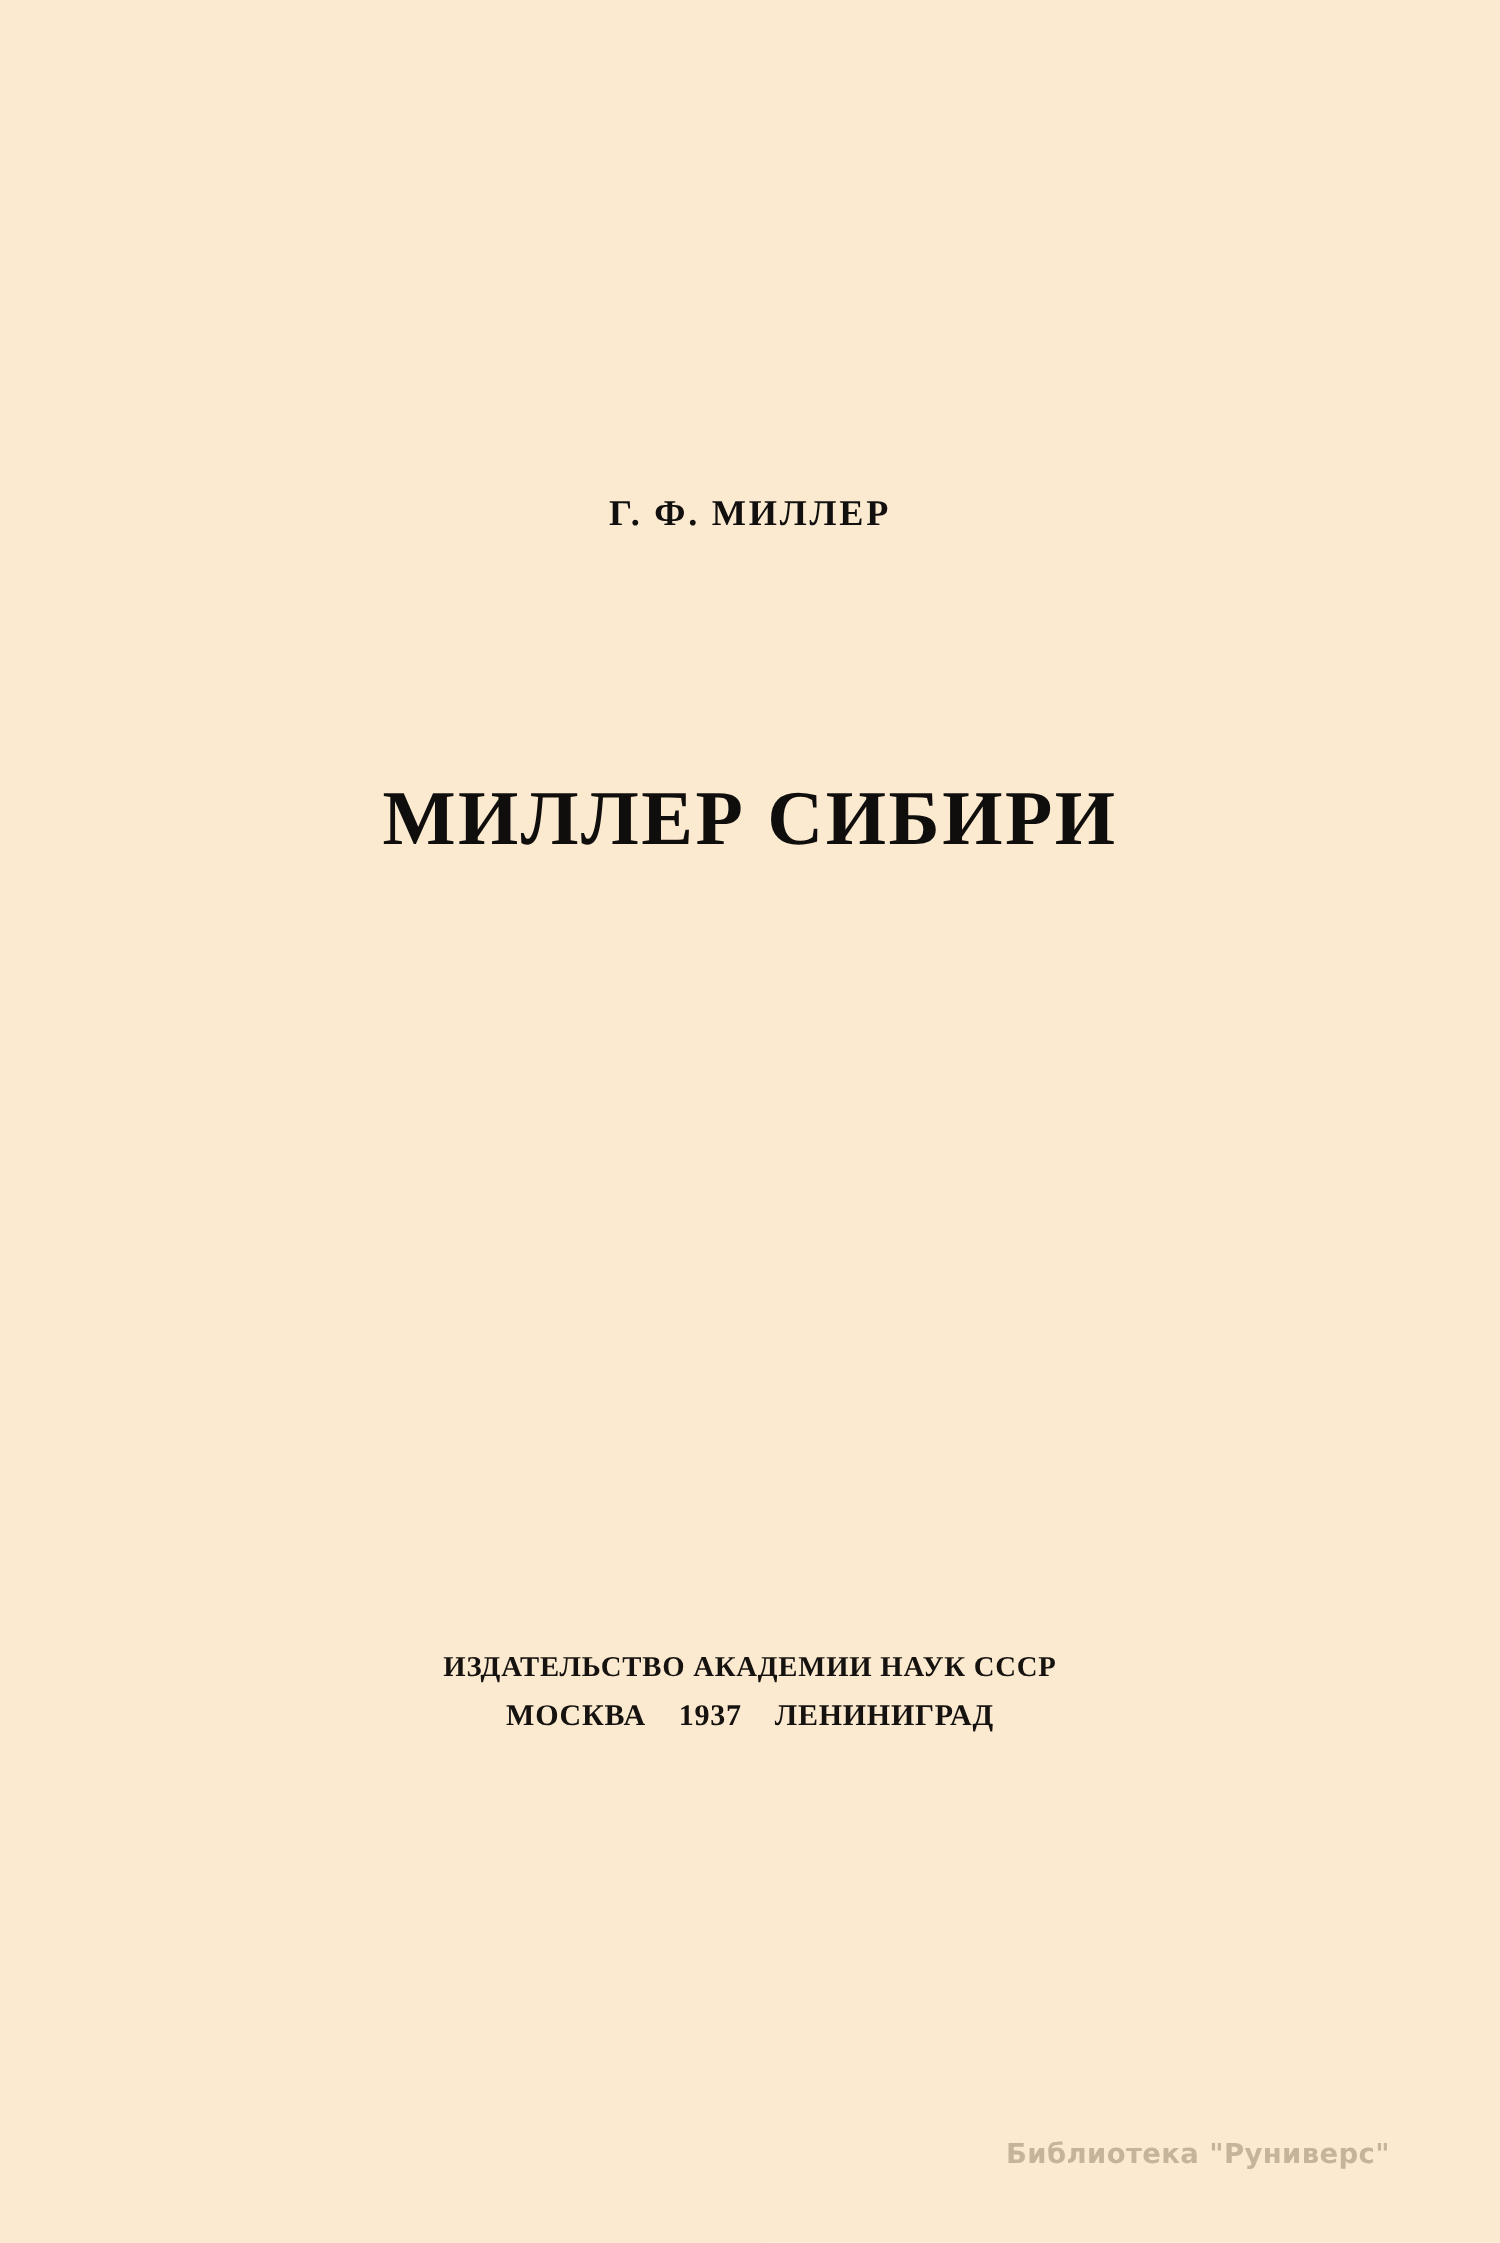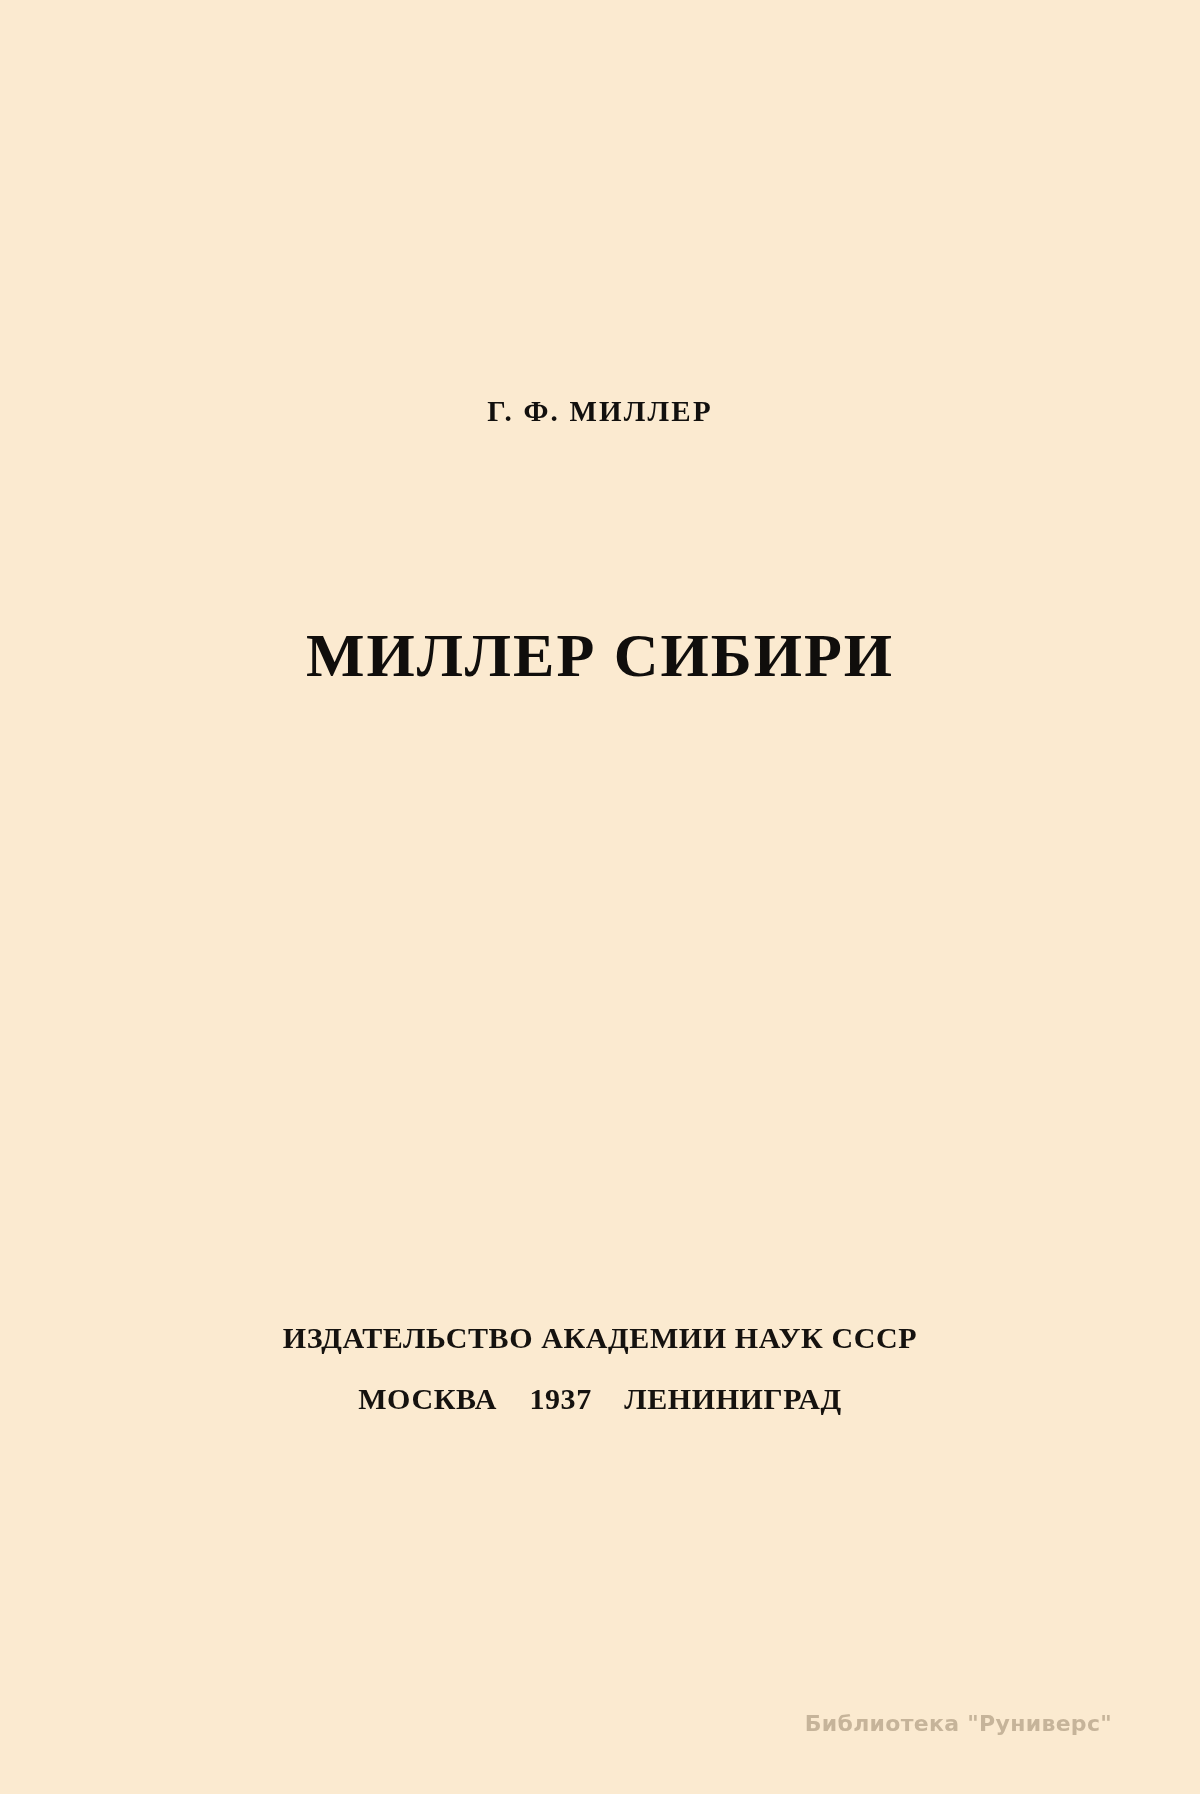--- a/index.html
+++ b/index.html
@@ -57,31 +57,31 @@
     position: absolute;
     top: 1318px;
     left: 0;
     width: 1200px;
     text-align: center;
     color: #15120f;
   }
   .publisher {
     font-family: "Liberation Serif", serif;
     font-weight: bold;
-    font-size: 30px;
+    font-size: 23px;
     letter-spacing: 0.6px;
     line-height: 1.35;
   }
   .cityyear {
     font-family: "Liberation Serif", serif;
     font-weight: bold;
-    font-size: 30px;
+    font-size: 24px;
     letter-spacing: 0.6px;
     line-height: 1.35;
-    margin-top: 20px;
+    margin-top: 8px;
     white-space: pre;
   }
   .watermark {
     position: absolute;
     right: 88px;
     bottom: 58px;
     font-family: "DejaVu Sans", sans-serif;
     font-weight: bold;
     font-size: 22px;
     color: #c6b49a;

